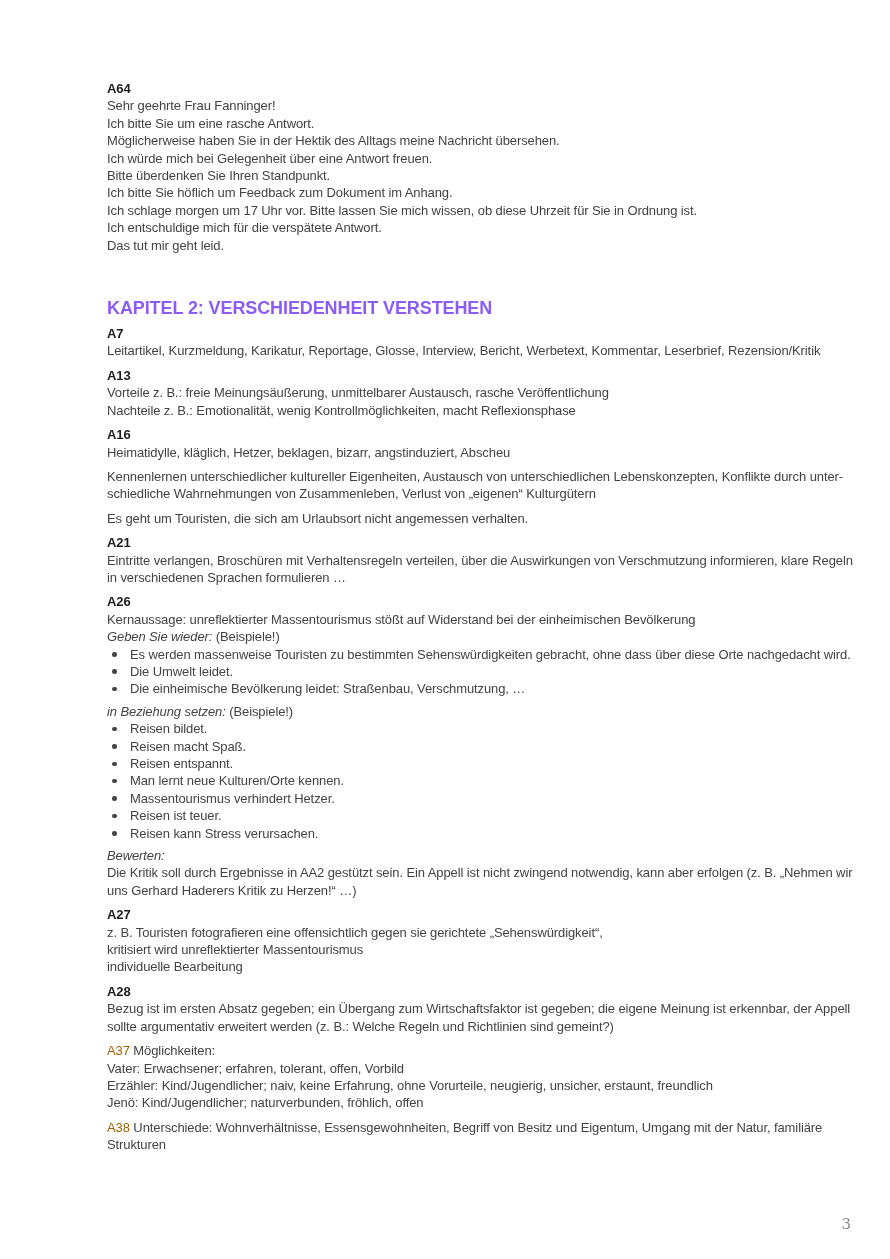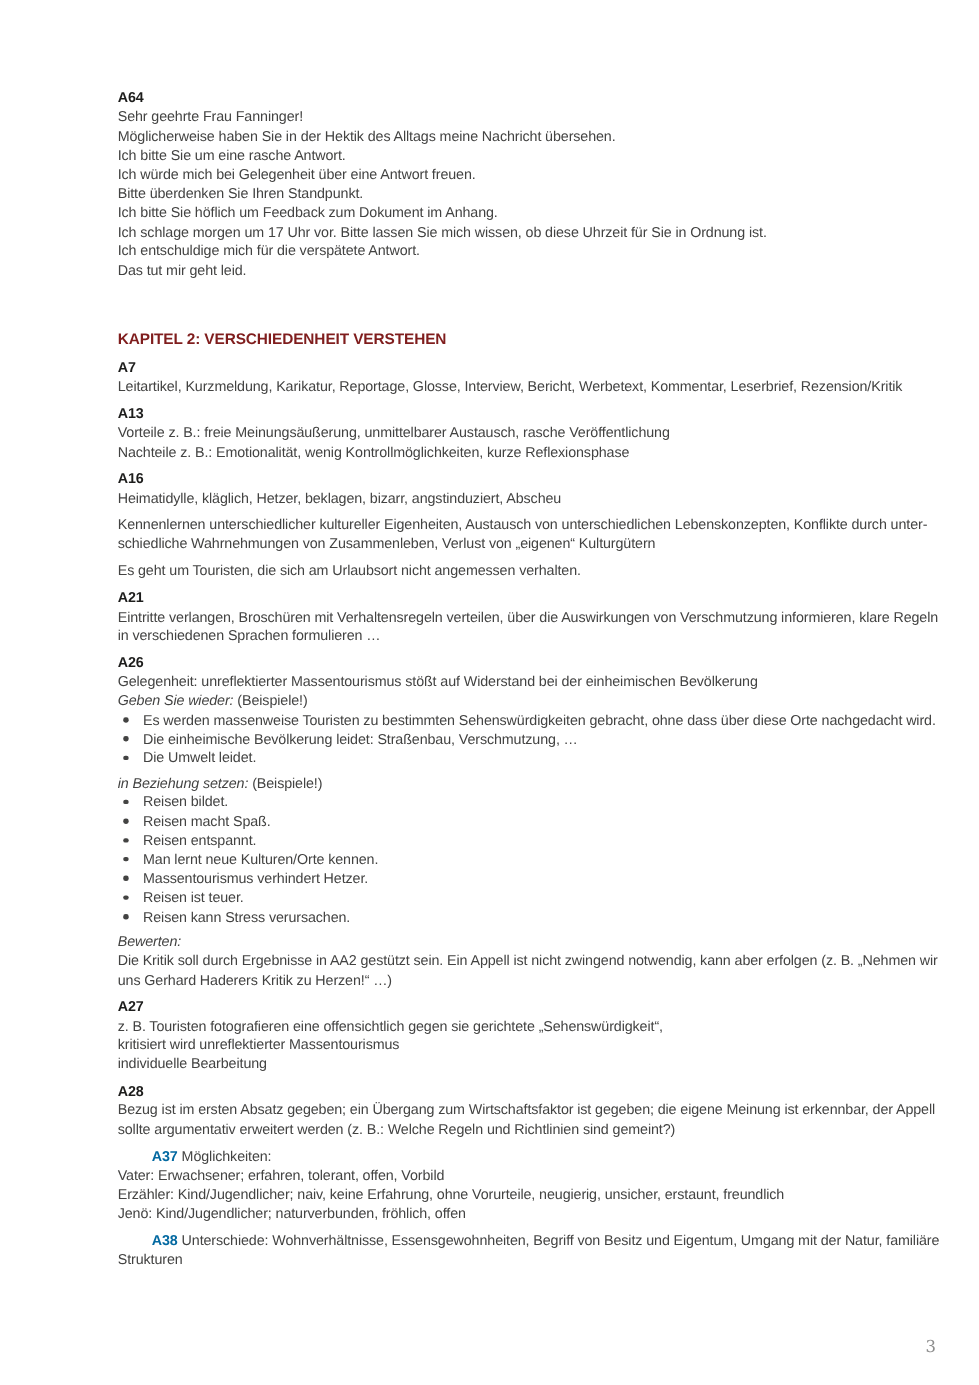--- a/index.html
+++ b/index.html
@@ -9,67 +9,67 @@
   }
   .content {
     position:absolute; left:107px; top:80px; width:745px;
     color:#434342; font-size:13px; line-height:17.4px; letter-spacing:-0.1px;
   }
   section { margin:7px 0 0 0; }
   section.first { margin-top:0; }
   .label { font-weight:bold; color:#1d1d1c; }
   .line  { white-space:nowrap; }
   .chapter {
-    margin:45px 0 2px 0; padding:0; font-size:14px; line-height:19px;
-    font-weight:bold; color:#7f1d1d; white-space:nowrap; letter-spacing:-0.1px;
+    margin:45px 0 2px 0; padding:0; font-size:18px; line-height:19px;
+    font-weight:bold; color:#8b5cf6; white-space:nowrap; letter-spacing:-0.1px;
   }
   .lead { white-space:nowrap; }
   .lead.gap { margin-top:5px; }
   .it { font-style:italic; }
   .bullet { display:flex; white-space:nowrap; }
   .dot {
     flex:0 0 auto; width:4.5px; height:4.5px; border-radius:50%;
     background:#434342; margin:6.5px 13.5px 0 5px;
   }
-  .inline-label { font-weight:bold; color:#0369a1;margin-left:31px; }
+  .inline-label { font-weight:normal; color:#a16207; }
   .pagenum {
     position:absolute; right:39px; top:1215px;
     font-family:"DejaVu Serif", serif; font-size:15px; color:#8d8d8d;
   }
 </style>
 </head>
 <body>
 
 <div class="page">
   <main class="content">
 
     <section class="first">
       <div class="label line">A64</div>
       <div class="line">Sehr geehrte Frau Fanninger!</div>
+      <div class="line">Ich bitte Sie um eine rasche Antwort.</div>
       <div class="line">Möglicherweise haben Sie in der Hektik des Alltags meine Nachricht übersehen.</div>
-      <div class="line">Ich bitte Sie um eine rasche Antwort.</div>
       <div class="line">Ich würde mich bei Gelegenheit über eine Antwort freuen.</div>
       <div class="line">Bitte überdenken Sie Ihren Standpunkt.</div>
       <div class="line">Ich bitte Sie höflich um Feedback zum Dokument im Anhang.</div>
       <div class="line">Ich schlage morgen um 17 Uhr vor. Bitte lassen Sie mich wissen, ob diese Uhrzeit für Sie in Ordnung ist.</div>
       <div class="line">Ich entschuldige mich für die verspätete Antwort.</div>
       <div class="line">Das tut mir geht leid.</div>
     </section>
 
     <h1 class="chapter">KAPITEL 2: VERSCHIEDENHEIT VERSTEHEN</h1>
 
     <section>
       <div class="label line">A7</div>
       <div class="line">Leitartikel, Kurzmeldung, Karikatur, Reportage, Glosse, Interview, Bericht, Werbetext, Kommentar, Leserbrief, Rezension/Kritik</div>
     </section>
 
     <section>
       <div class="label line">A13</div>
       <div class="line">Vorteile z. B.: freie Meinungsäußerung, unmittelbarer Austausch, rasche Veröffentlichung</div>
-      <div class="line">Nachteile z. B.: Emotionalität, wenig Kontrollmöglichkeiten, kurze Reflexionsphase</div>
+      <div class="line">Nachteile z. B.: Emotionalität, wenig Kontrollmöglichkeiten, macht Reflexionsphase</div>
     </section>
 
     <section>
       <div class="label line">A16</div>
       <div class="line">Heimatidylle, kläglich, Hetzer, beklagen, bizarr, angstinduziert, Abscheu</div>
     </section>
 
     <section>
       <div class="line">Kennenlernen unterschiedlicher kultureller Eigenheiten, Austausch von unterschiedlichen Lebenskonzepten, Konflikte durch unter-</div>
       <div class="line">schiedliche Wahrnehmungen von Zusammenleben, Verlust von „eigenen“ Kulturgütern</div>
@@ -80,33 +80,33 @@
     </section>
 
     <section>
       <div class="label line">A21</div>
       <div class="line">Eintritte verlangen, Broschüren mit Verhaltensregeln verteilen, über die Auswirkungen von Verschmutzung informieren, klare Regeln</div>
       <div class="line">in verschiedenen Sprachen formulieren …</div>
     </section>
 
     <section>
       <div class="label line">A26</div>
-      <div class="line">Gelegenheit: unreflektierter Massentourismus stößt auf Widerstand bei der einheimischen Bevölkerung</div>
+      <div class="line">Kernaussage: unreflektierter Massentourismus stößt auf Widerstand bei der einheimischen Bevölkerung</div>
       <div class="lead line"><span class="it">Geben Sie wieder:</span> <span>(Beispiele!)</span></div>
       <div class="bullet">
           <span class="dot"></span>
           <span>Es werden massenweise Touristen zu bestimmten Sehenswürdigkeiten gebracht, ohne dass über diese Orte nachgedacht wird.</span>
         </div>
       <div class="bullet">
           <span class="dot"></span>
-          <span>Die einheimische Bevölkerung leidet: Straßenbau, Verschmutzung, …</span>
+          <span>Die Umwelt leidet.</span>
         </div>
       <div class="bullet">
           <span class="dot"></span>
-          <span>Die Umwelt leidet.</span>
+          <span>Die einheimische Bevölkerung leidet: Straßenbau, Verschmutzung, …</span>
         </div>
       <div class="lead gap line"><span class="it">in Beziehung setzen:</span> <span>(Beispiele!)</span></div>
       <div class="bullet">
           <span class="dot"></span>
           <span>Reisen bildet.</span>
         </div>
       <div class="bullet">
           <span class="dot"></span>
           <span>Reisen macht Spaß.</span>
         </div>

